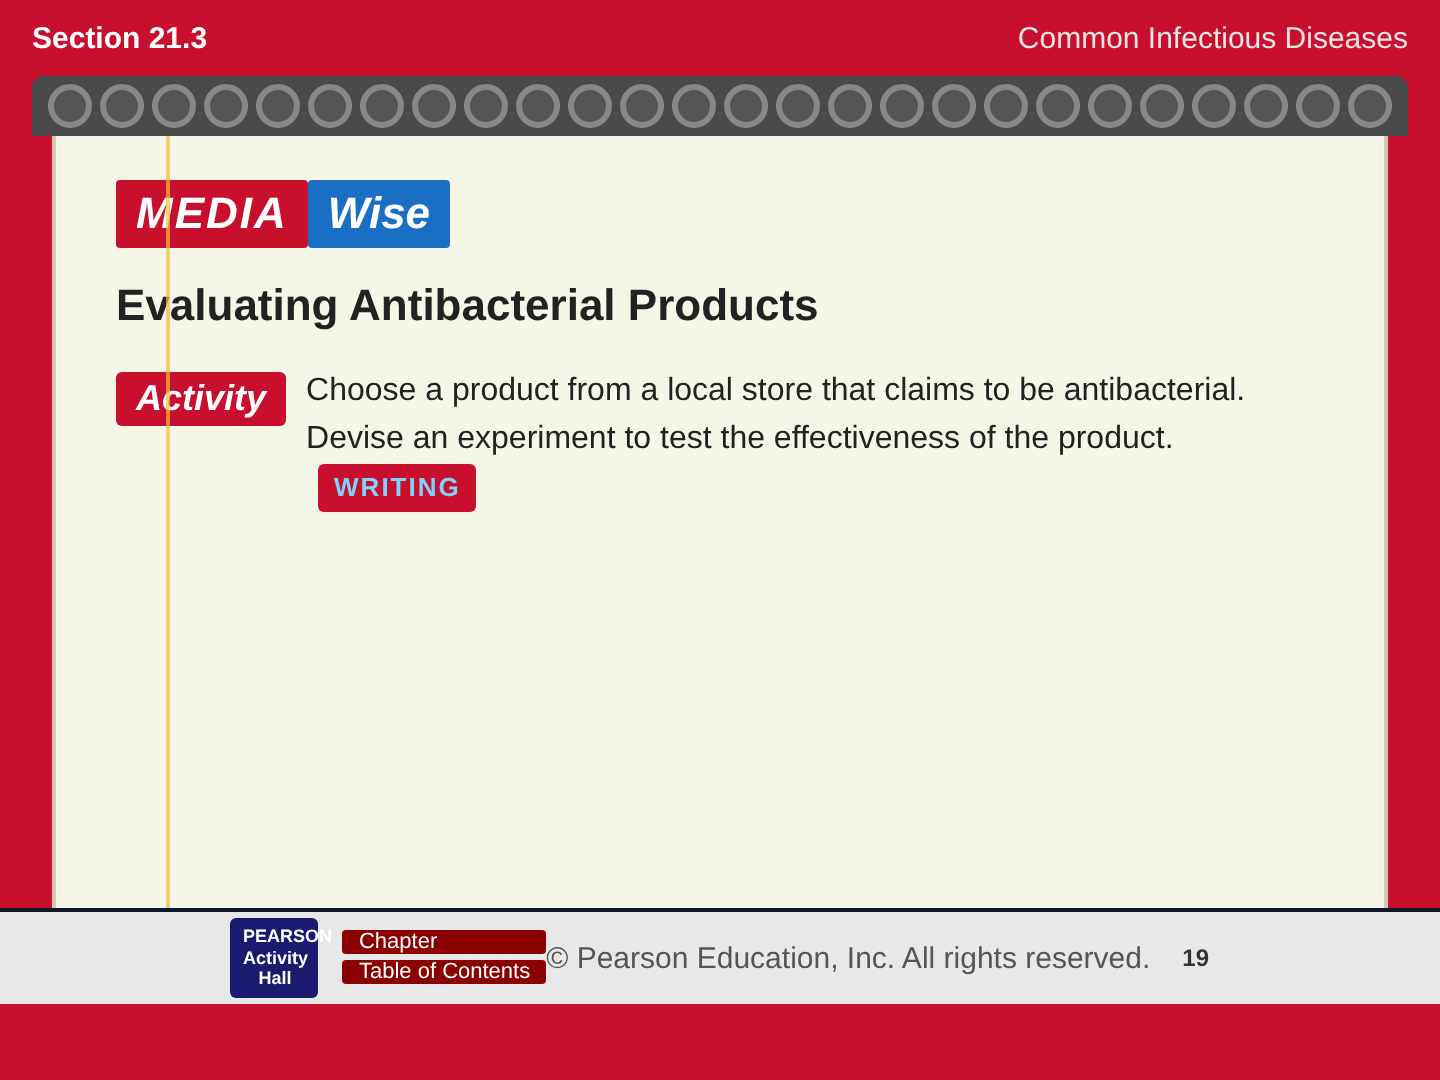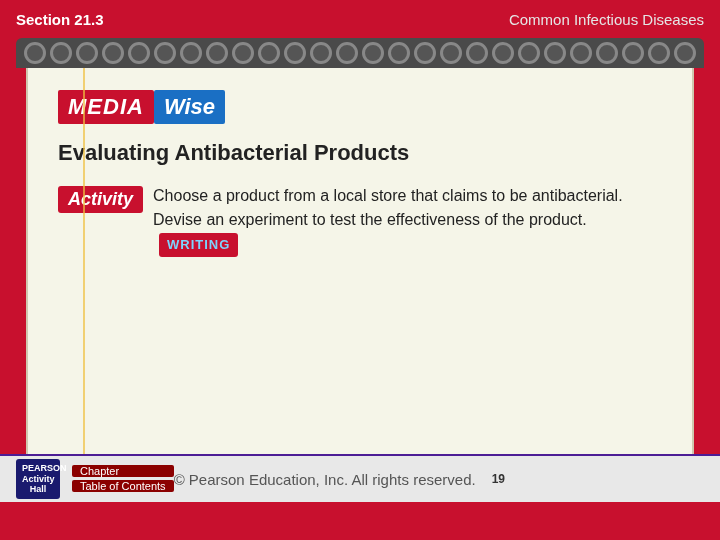--- a/index.html
+++ b/index.html
@@ -165,25 +165,25 @@
     }
 
     
     .footer-bar {
       position: absolute;
       bottom: 0;
       left: 0;
       right: 0;
       height: 48px;
       background: #e8e8e8;
-      border-top: 2px solid #4c1d95;
+      border-top: 2px solid #0f172a;
       display: flex;
       align-items: center;
       padding: 0 16px;
-      justify-content: flex-start;
+      justify-content: center;
     }
 
     .footer-left {
       display: flex;
       align-items: center;
       gap: 12px;
     }
 
     .pearson-logo {
       background: #1a1a6e;

